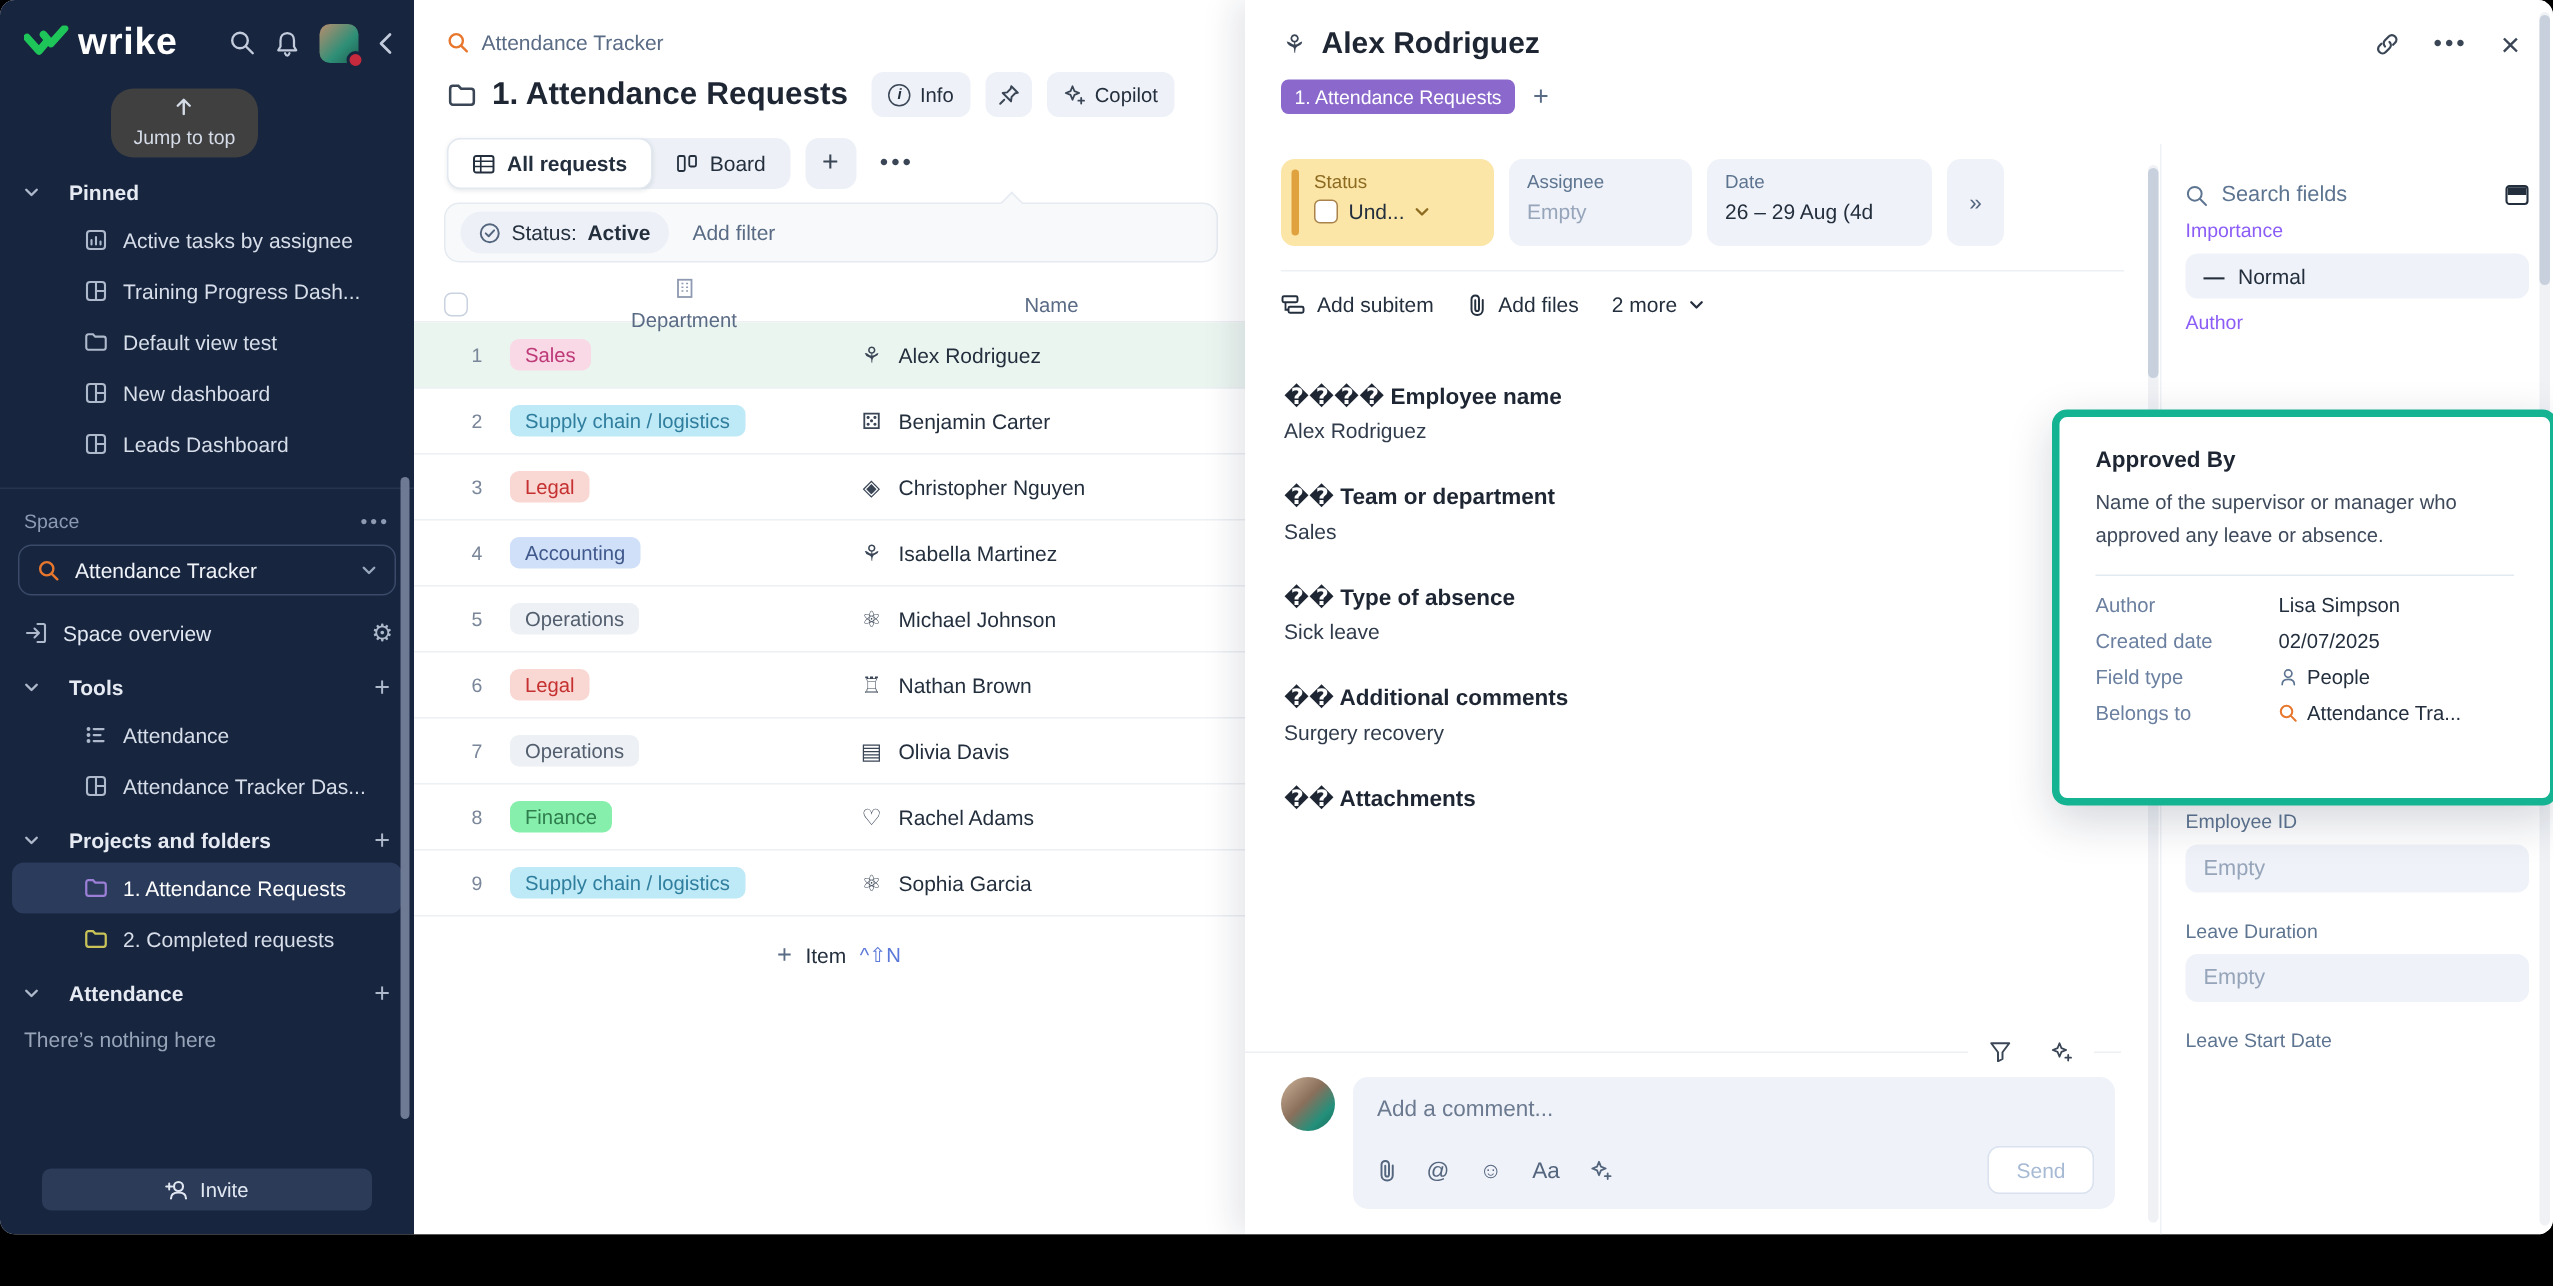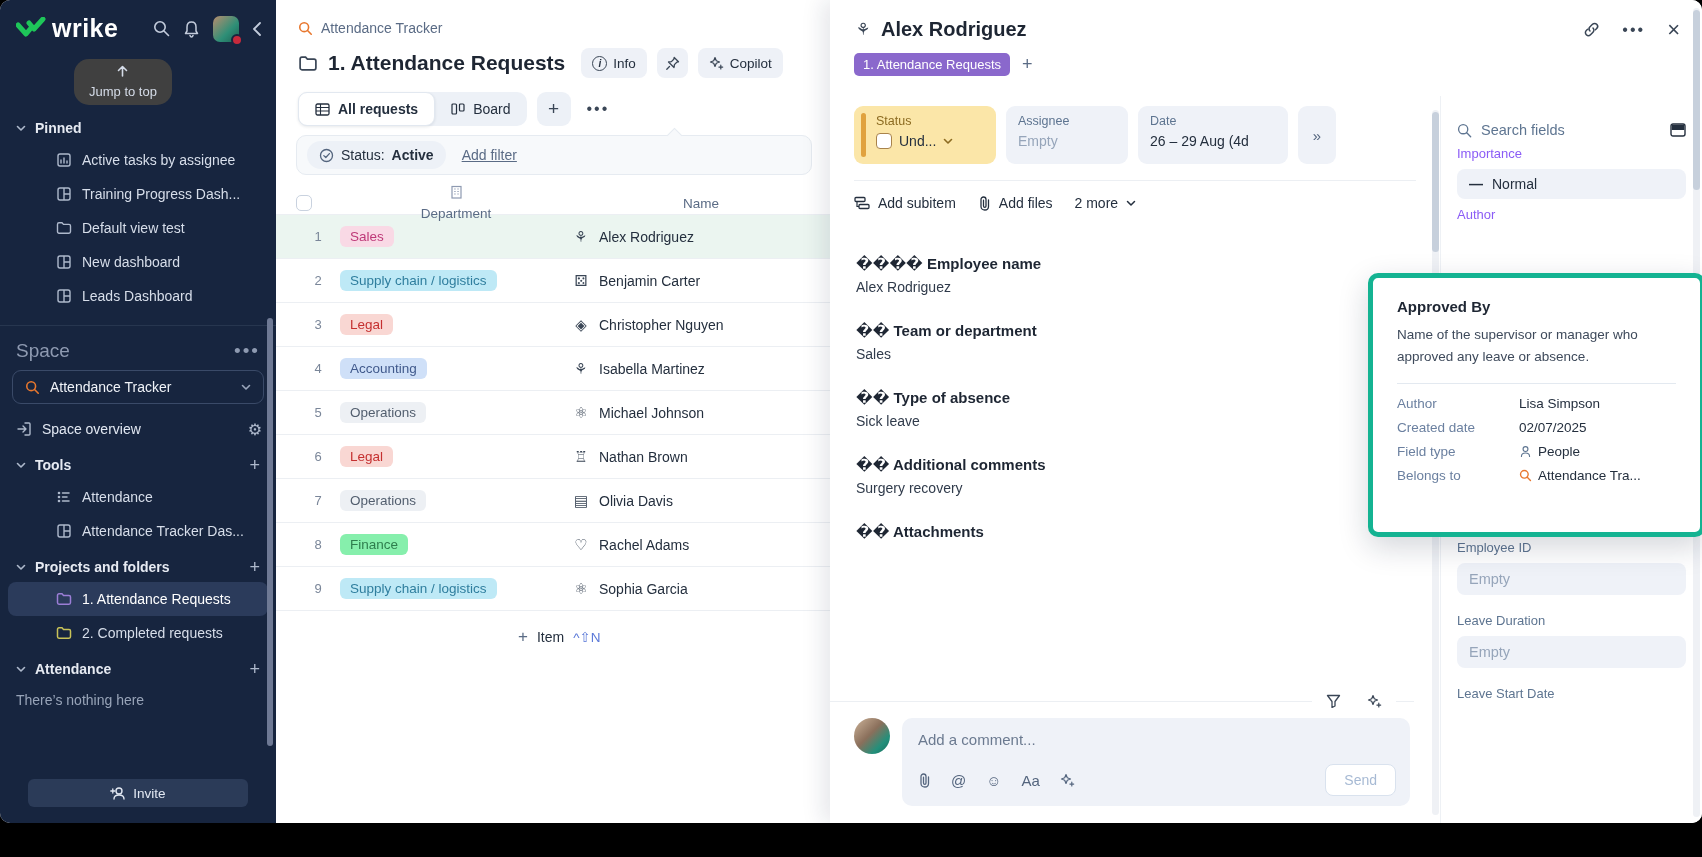--- a/index.html
+++ b/index.html
@@ -10,26 +10,26 @@
   
   .sidebar { position:absolute; left:0; top:0; bottom:0; width:276px; background:#17253F; color:#D9E0EC; }
   .sb-top { display:flex; align-items:center; padding:14px 14px 6px 16px; }
   .logo { display:flex; align-items:center; gap:6px; flex:1; }
   .logo-word { color:#fff; font-size:25px; font-weight:bold; letter-spacing:.5px; }
   .sb-top-icons { display:flex; align-items:center; gap:13px; }
   .tbicon { color:#C3CCDC; display:flex; align-items:center; cursor:pointer; }
   .avatar-sm { position:relative; width:26px; height:26px; border-radius:7px; background:linear-gradient(135deg,#b98d6e 0%,#2e8f77 60%,#1d6152 100%); }
   .avatar-sm .dot { position:absolute; right:-4px; bottom:-4px; width:12px; height:12px; border-radius:50%; background:#C62A3C; border:2px solid #17253F; }
   .jump-pill { display:inline-flex; align-items:center; gap:7px; margin:10px 0 4px 74px; background:#404040; color:#D5DCE8; font-size:13px; padding:6px 15px; border-radius:15px; cursor:pointer;flex-direction:column; }
-  .sb-section-head { display:flex; align-items:center; gap:9px; height:30px; padding:0 16px; color:#E6EAF2; font-size:14px; font-weight:bold; margin-top:4px; }
+  .sb-section-head { display:flex; align-items:center; gap:20px; height:30px; padding:0 16px; color:#E6EAF2; font-size:14px; font-weight:bold; margin-top:4px; }
   .sb-section-head .plus { margin-left:auto; color:#AEB9CC; font-size:18px; font-weight:normal; cursor:pointer; }
   .sb-item { display:flex; align-items:center; gap:10px; height:34px; padding:0 12px 0 48px; font-size:14px; color:#D7DEEA; cursor:pointer; border-radius:8px; margin:0 8px; }
   .sb-item.selected { background:#2B3B5B; color:#fff; }
   .sb-divider { border-top:1px solid #27364F; margin:12px 0 6px 0; }
-  .sb-label { display:flex; align-items:center; padding:8px 16px 6px 16px; color:#8E9AB1; font-size:19px; }
+  .sb-label { display:flex; align-items:center; padding:8px 16px 6px 16px; color:#8E9AB1; font-size:13px; }
   .sb-label .dots { margin-left:auto; letter-spacing:2px; color:#8E9AB1; cursor:pointer; }
   .space-select { display:flex; align-items:center; gap:10px; margin:2px 12px 8px 12px; height:34px; border:1px solid #3A4A68; border-radius:9px; padding:0 12px; font-size:14px; color:#F0F3F8; cursor:pointer; }
   .space-select .chev { margin-left:auto; color:#9AA6BB; }
   .sb-row { display:flex; align-items:center; gap:10px; height:34px; padding:0 14px 0 16px; font-size:14px; color:#E2E8F2; cursor:pointer; }
   .sb-row .gear { margin-left:auto; color:#AEB9CC; font-size:16px; }
   .empty-note { padding:8px 16px 0 16px; color:#98A4B8; font-size:14px; }
   .invite-btn { position:absolute; left:28px; right:28px; bottom:16px; height:28px; background:#2B3B58; border-radius:6px; display:flex; align-items:center; justify-content:center; gap:7px; color:#E2E8F2; font-size:13.5px; cursor:pointer; }
   .sb-scrollbar { position:absolute; right:3px; top:318px; width:6px; height:428px; background:#6E7994; border-radius:3px; }
   .chev-svg { flex:none; }
 
@@ -44,21 +44,21 @@
   .tabs-row { display:flex; align-items:center; gap:10px; padding:14px 0 0 22px; }
   .seg-group { display:flex; align-items:center; background:#EDF1F7; border-radius:10px; }
   .seg { display:flex; align-items:center; gap:8px; height:34px; padding:0 16px; font-size:14px; color:#242F3E; border-radius:9px; cursor:pointer; }
   .seg.active { background:#fff; border:1px solid #E2E8F0; box-shadow:0 1px 3px rgba(20,35,60,.10); font-weight:bold; }
   .sq-btn { width:34px; height:34px; background:#EDF1F7; border-radius:9px; display:flex; align-items:center; justify-content:center; color:#3A4656; font-size:19px; cursor:pointer; }
   .more-dots { color:#3A4656; letter-spacing:2px; font-size:16px; padding:0 6px; cursor:pointer; }
   .filter-bar { position:relative; margin:9px 18px 0 20px; border:1px solid #E6EBF1; background:#F7F9FB; border-radius:10px; height:40px; display:flex; align-items:center; gap:16px; padding:0 10px; }
   .filter-bar::before { content:""; position:absolute; left:372px; top:-6px; width:10px; height:10px; background:#F7F9FB; border-left:1px solid #E6EBF1; border-top:1px solid #E6EBF1; transform:rotate(45deg); }
   .filter-chip { display:flex; align-items:center; gap:7px; background:#EDF1F7; border-radius:15px; height:28px; padding:0 12px; font-size:14px; color:#242F3E; cursor:pointer; }
   .filter-chip b { font-weight:bold; }
-  .add-filter { color:#5A6B85; font-size:14px; cursor:pointer;text-decoration:underline; }
+  .add-filter { color:#5A6B85; font-size:14px; cursor:pointer; }
   .thead, .trow { display:grid; grid-template-columns:44px 232px 1fr; align-items:center; }
   .thead { height:30px; margin:10px 0 0 0; padding-left:20px; color:#5A6B85; font-size:13.5px; border-bottom:1px solid #ECEFF3; }
   .thead .colhead { display:flex; align-items:center; gap:7px;flex-direction:column; }
   .cbx { width:16px; height:16px; border:1.5px solid #C9D2DF; border-radius:5px; background:#fff; cursor:pointer; }
   .trow { height:44px; padding-left:20px; border-bottom:1px solid #ECEFF3; cursor:pointer; }
   .trow.selected { background:#EBF5F0; }
   .rownum { color:#7A8699; font-size:13px; text-align:center; }
   .tag { display:inline-flex; align-items:center; border-radius:6px; padding:3px 10px; font-size:13.5px; width:max-content; }
   .tag-pink { background:#F9D9E5; color:#BE3978; }
   .tag-cyan { background:#BEE9F6; color:#2F7E9E; }

